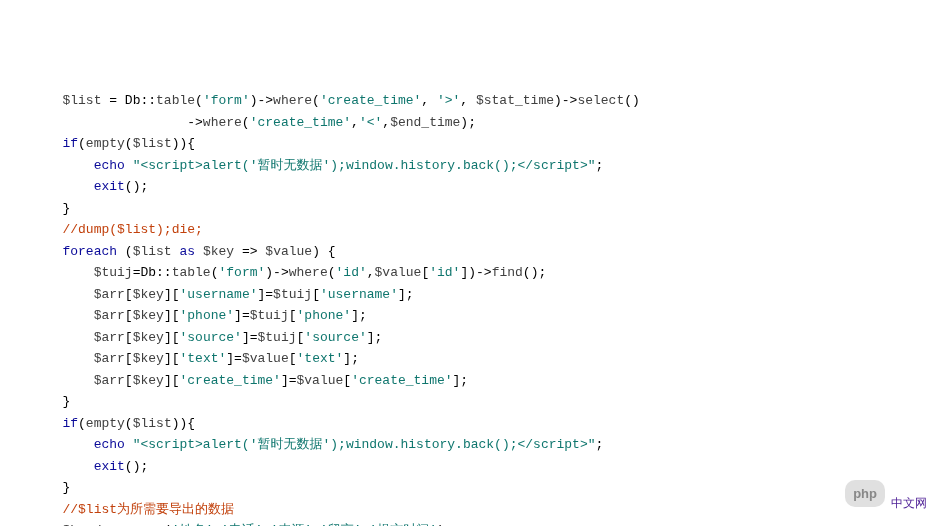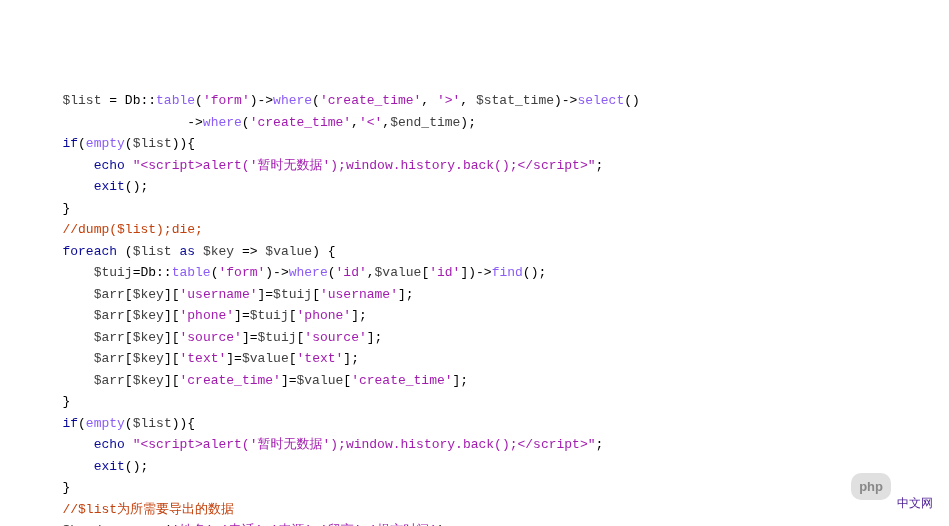--- a/index.html
+++ b/index.html
@@ -14,30 +14,30 @@
     width: 949px;
     height: 526px;
     overflow: hidden;
   }
   .code {
     padding: 4px 0 0 0;
   }
   .line { display: block; }
   .k { color: #0a0a99; text-align: right; } 
   .v { color: #404040; } 
-  .s { color: #a21caf; } 
-  .f { color: #8b5cf6; } 
+  .s { color: #0f766e; } 
+  .f { color: #404040; } 
   .p { color: #000000; } 
   .c { color: #c2410c; }
   .logo {
     position: absolute;
-    right: 16px;
+    right: 22px;
     bottom: 12px;
     display: flex;
-    align-items: flex-start;
+    align-items: center;
     gap: 6px;
     font-family: Arial, sans-serif;
   }
   .logo-badge {
     background: #e0e0e0;
     color: #888;
     font-weight: bold;
     font-size: 13px;
     padding: 3px 8px;
     border-radius: 10px;

